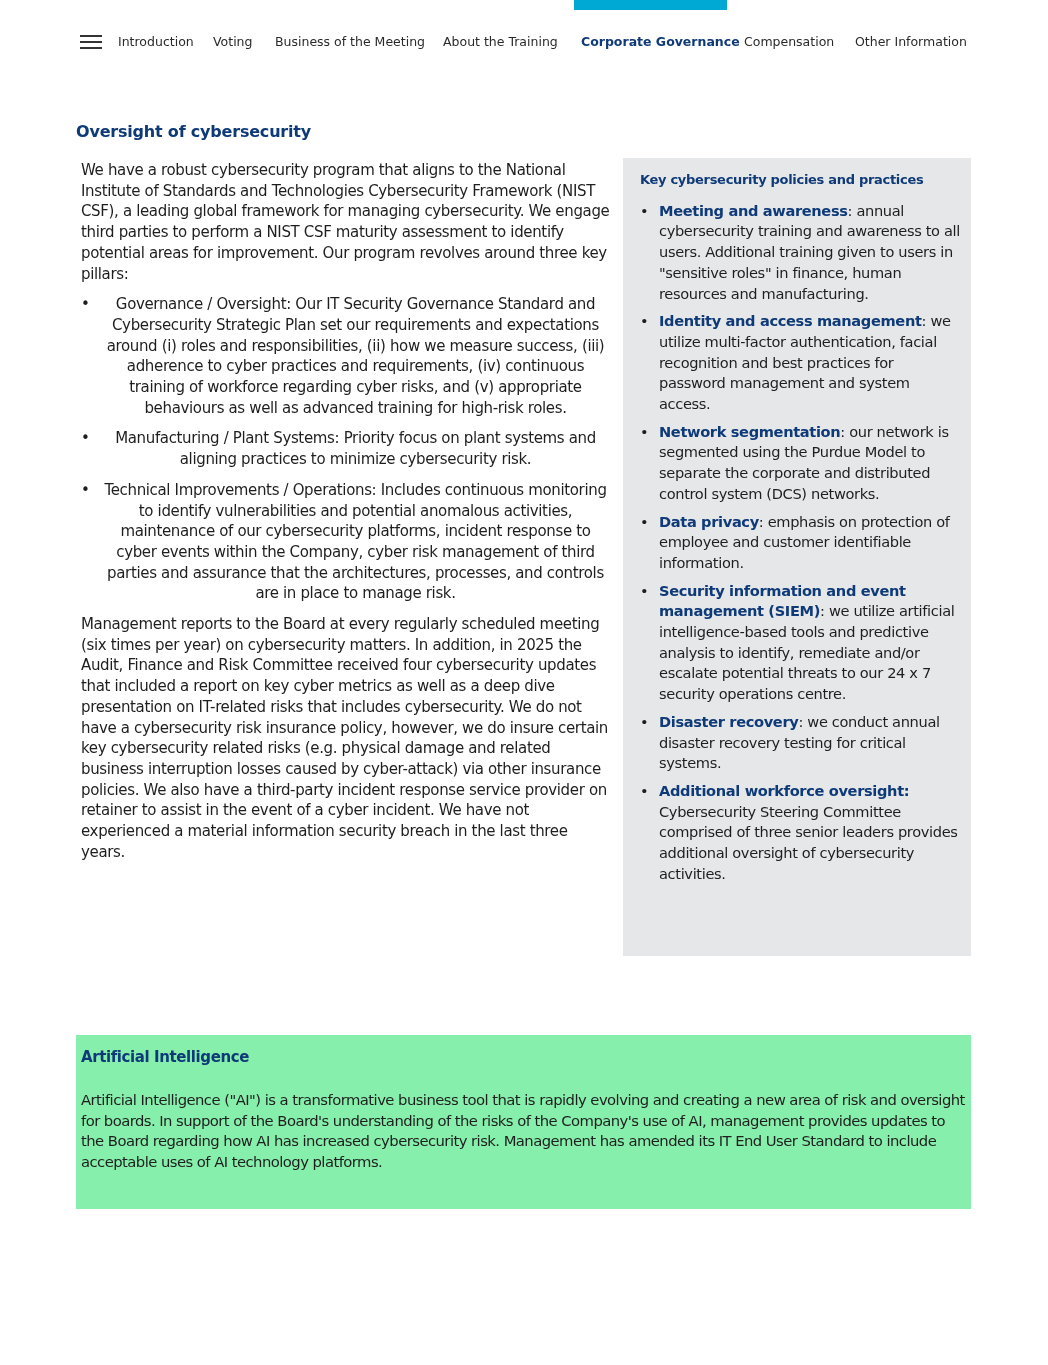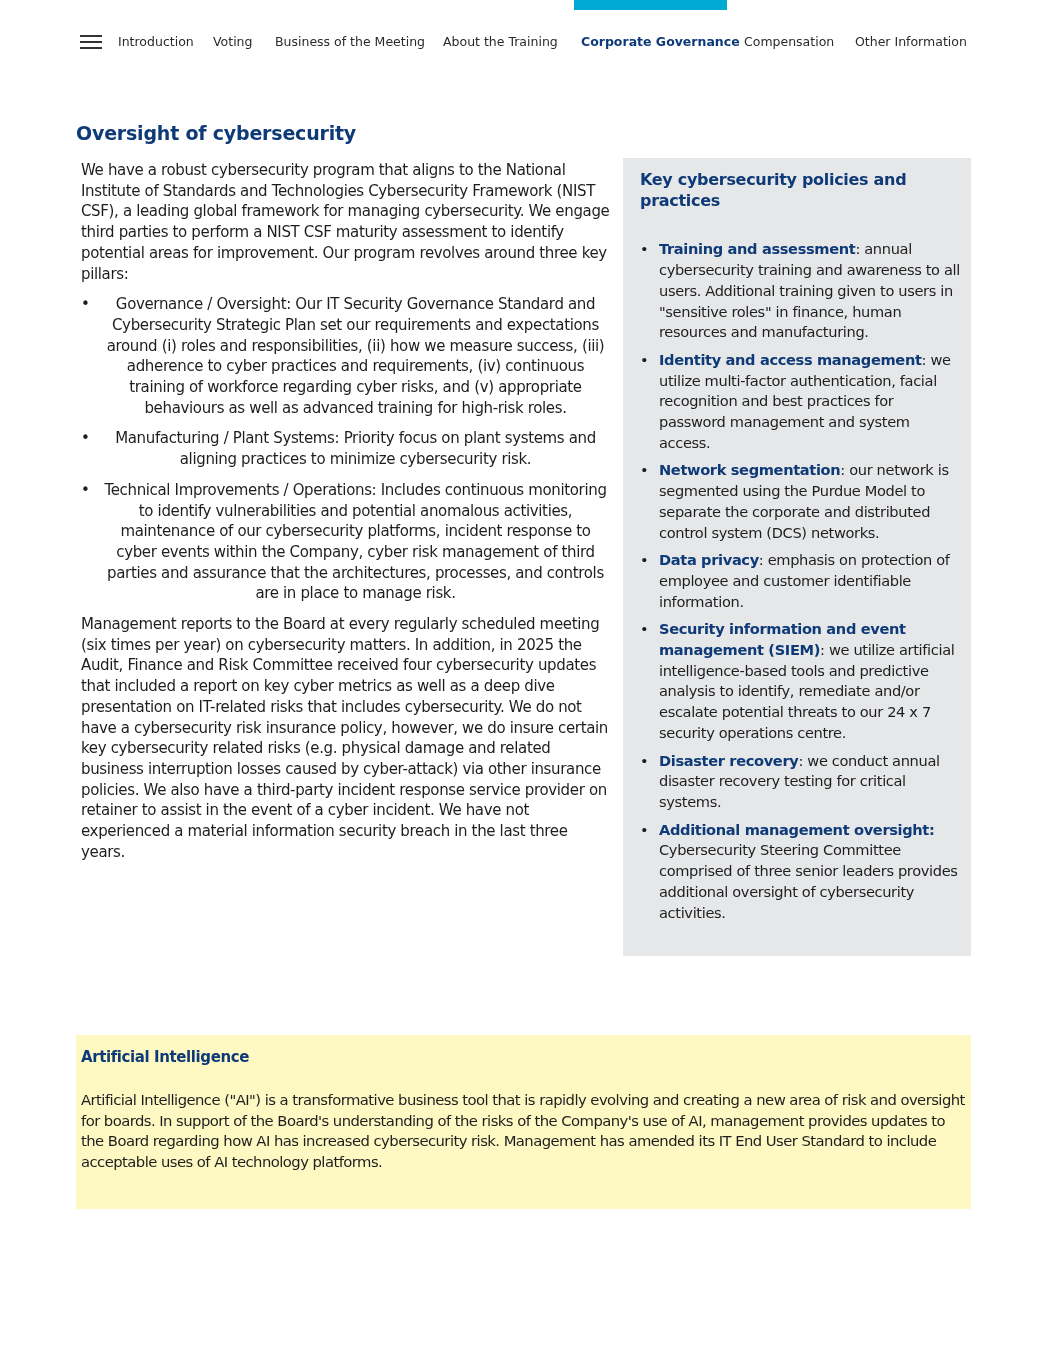--- a/index.html
+++ b/index.html
@@ -31,21 +31,21 @@
       margin-right: 16px;
       cursor: pointer;
     }
     .hamburger span { display: block; height: 2px; background: #333; }
     .nav-item { cursor: pointer; position: absolute; top: 4px; text-align: center; }
     .nav-item.active { color: #0f3a78; font-weight: bold; }
 
     h1.section-title {
       position: absolute;
       left: 76px; top: 122px;
-      font-size: 19px;
+      font-size: 16px;
       font-weight: bold;
       color: #0f3a78;
       letter-spacing: -0.2px;
     }
     .left-col {
       position: absolute;
       left: 81px; top: 160px;
       width: 530px;
       font-size: 15px;
       line-height: 20.7px;
@@ -62,33 +62,33 @@
       left: 623px; top: 158px;
       width: 348px; height: 798px;
       background: #e6e7e9;
       padding: 12px 10px 0 17px;
       font-size: 14.6px;
       line-height: 20.7px;
       letter-spacing: -0.35px;
     }
     .sidebar-title {
       color: #0f3a78; font-weight: bold;
-      font-size: 16px;
-      margin-bottom: 28px;
+      font-size: 13px;
+      margin-bottom: 10px;
       letter-spacing: -0.3px;
     }
     .sidebar-box ul { list-style: none; }
     .sidebar-box li { position: relative; padding-left: 19px; margin-bottom: 7px; }
     .sidebar-box li::before { content: "\2022"; position: absolute; left: 0; top: 0; }
     .sidebar-box .term { color: #0f3a78; font-weight: bold; }
     .ai-box {
       position: absolute;
       left: 76px; top: 1035px;
       width: 895px; height: 174px;
-      background: #fef9c3;
+      background: #86efac;
       padding: 13px 5px 0 5px;
     }
     .ai-title {
       color: #0f3a78; font-weight: bold;
       font-size: 15px;
       letter-spacing: -0.4px;
       margin-bottom: 24px;
     }
     .ai-body {
       font-size: 14.8px;
@@ -137,27 +137,27 @@
     <li>Governance / Oversight: Our IT Security Governance Standard and Cybersecurity Strategic Plan set our requirements and expectations around (i) roles and responsibilities, (ii) how we measure success, (iii) adherence to cyber practices and requirements, (iv) continuous training of workforce regarding cyber risks, and (v) appropriate behaviours as well as advanced training for high-risk roles.</li>
     <li>Manufacturing / Plant Systems: Priority focus on plant systems and aligning practices to minimize cybersecurity risk.</li>
     <li>Technical Improvements / Operations: Includes continuous monitoring to identify vulnerabilities and potential anomalous activities, maintenance of our cybersecurity platforms, incident response to cyber events within the Company, cyber risk management of third parties and assurance that the architectures, processes, and controls are in place to manage risk.</li>
   </ul>
   <p>Management reports to the Board at every regularly scheduled meeting (six times per year) on cybersecurity matters. In addition, in 2025 the Audit, Finance and Risk Committee received four cybersecurity updates that included a report on key cyber metrics as well as a deep dive presentation on IT-related risks that includes cybersecurity. We do not have a cybersecurity risk insurance policy, however, we do insure certain key cybersecurity related risks (e.g. physical damage and related business interruption losses caused by cyber-attack) via other insurance policies. We also have a third-party incident response service provider on retainer to assist in the event of a cyber incident. We have not experienced a material information security breach in the last three years.</p>
 </div>
 
 <aside class="sidebar-box">
   <div class="sidebar-title">Key cybersecurity policies and practices</div>
   <ul>
-    <li><span class="term">Training and assessment</span><span>:</span><span> annual cybersecurity training and awareness to all users. Additional training given to users in "sensitive roles" in finance, human resources and manufacturing.</span></li>
+    <li><span class="term">Meeting and awareness</span><span>:</span><span> annual cybersecurity training and awareness to all users. Additional training given to users in "sensitive roles" in finance, human resources and manufacturing.</span></li>
     <li><span class="term">Identity and access management</span><span>:</span><span> we utilize multi-factor authentication, facial recognition and best practices for password management and system access.</span></li>
     <li><span class="term">Network segmentation</span><span>:</span><span> our network is segmented using the Purdue Model to separate the corporate and distributed control system (DCS) networks.</span></li>
     <li><span class="term">Data privacy</span><span>:</span><span> emphasis on protection of employee and customer identifiable information.</span></li>
     <li><span class="term">Security information and event management (SIEM)</span><span>:</span><span> we utilize artificial intelligence-based tools and predictive analysis to identify, remediate and/or escalate potential threats to our 24 x 7 security operations centre.</span></li>
     <li><span class="term">Disaster recovery</span><span>:</span><span> we conduct annual disaster recovery testing for critical systems.</span></li>
-    <li><span class="term">Additional management oversight:</span><span></span><span> Cybersecurity Steering Committee comprised of three senior leaders provides additional oversight of cybersecurity activities.</span></li>
+    <li><span class="term">Additional workforce oversight:</span><span></span><span> Cybersecurity Steering Committee comprised of three senior leaders provides additional oversight of cybersecurity activities.</span></li>
   </ul>
 </aside>
 
 <section class="ai-box">
   <div class="ai-title">Artificial Intelligence</div>
   <p class="ai-body">Artificial Intelligence ("AI") is a transformative business tool that is rapidly evolving and creating a new area of risk and oversight for boards. In support of the Board's understanding of the risks of the Company's use of AI, management provides updates to the Board regarding how AI has increased cybersecurity risk. Management has amended its IT End User Standard to include acceptable uses of AI technology platforms.</p>
 </section>
 
 <footer class="footer">
   <span class="page-number">40</span>

